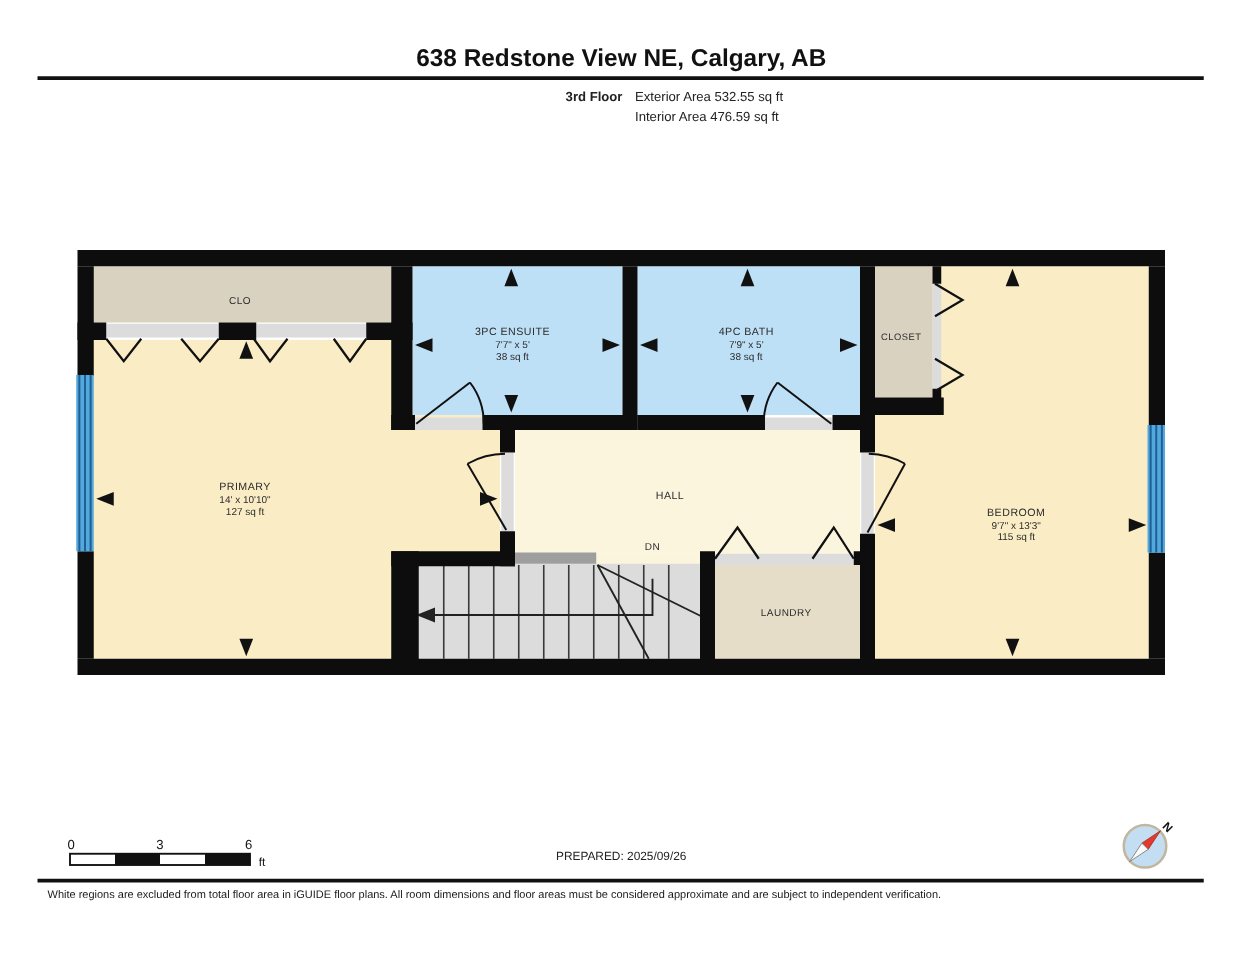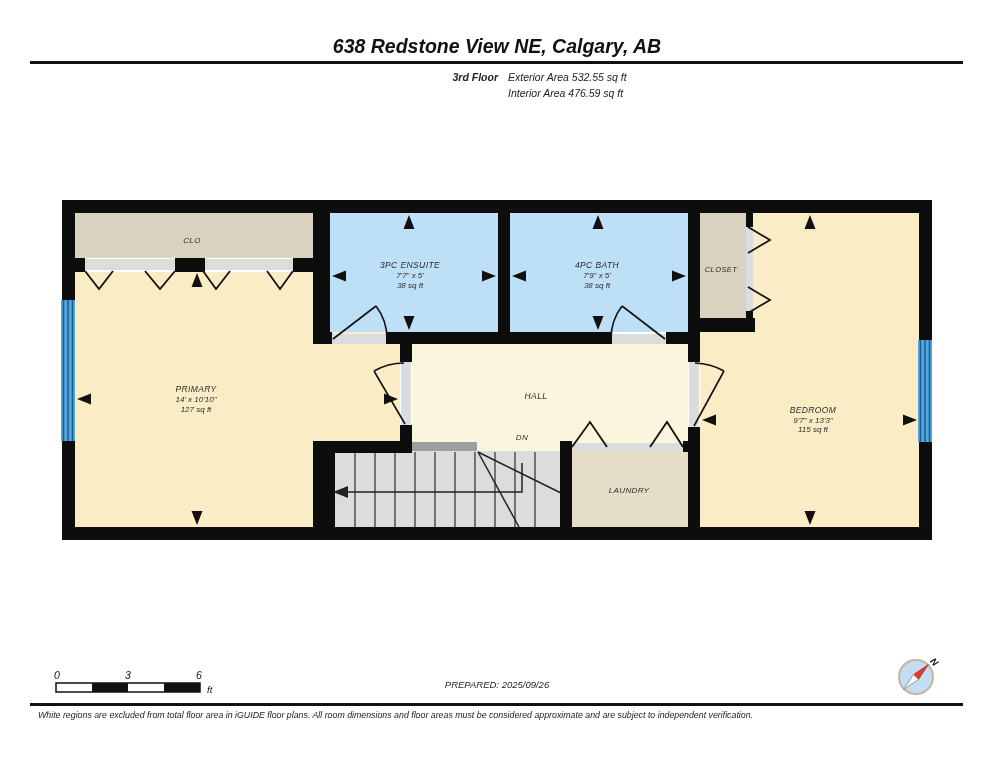--- a/index.html
+++ b/index.html
@@ -1,17 +1,17 @@
 <!DOCTYPE html>
 <html><head>
 <meta charset="utf-8">
 <style>
   html,body{margin:0;padding:0;background:#ffffff;}
   body{width:993px;height:768px;position:relative;font-family:"Liberation Sans",sans-serif;overflow:hidden;}
-  .stage{position:absolute;left:0;top:0;width:993px;height:768px;font-style:italic;}
+  .stage{position:absolute;left:0;top:0;width:993px;height:768px;}
   svg{display:block;}
   text{font-family:"Liberation Sans",sans-serif;}
   .room-label{fill:#2b2b2b;letter-spacing:.4px;}
   .room-sub{fill:#2b2b2b;}
 </style>
 </head>
 <body>
 
 <div class="stage">
 <svg width="993" height="768" viewBox="0 0 993 768" xmlns="http://www.w3.org/2000/svg">

